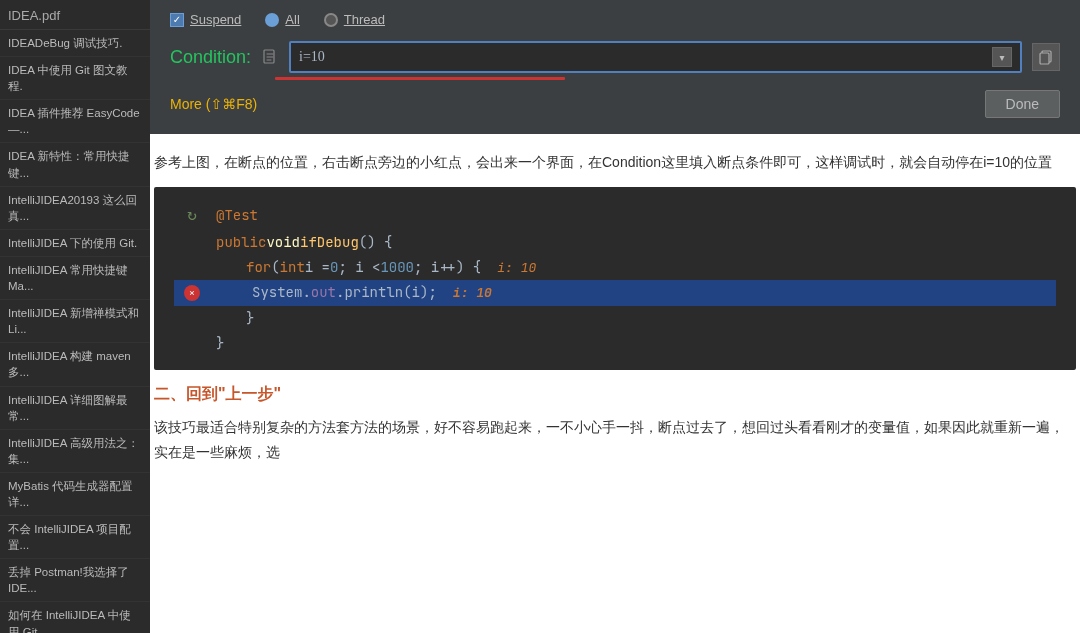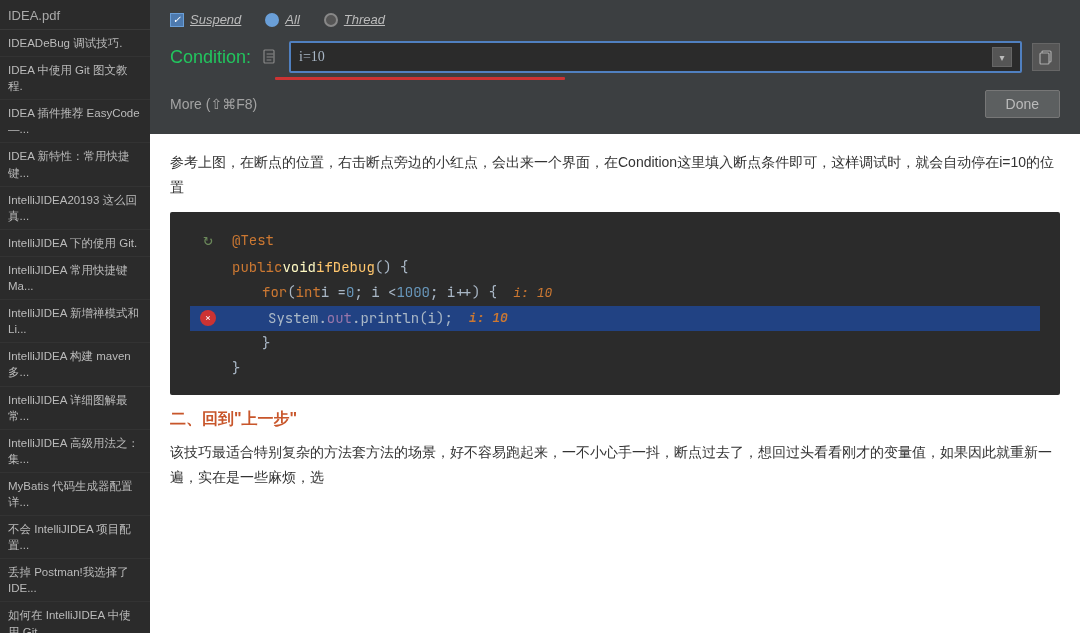--- a/index.html
+++ b/index.html
@@ -50,21 +50,20 @@
       background: #3c3f41;
       padding: 12px 20px 16px;
       margin: 0;
     }
 
     .debugger-top-row {
       display: flex;
       align-items: center;
       gap: 24px;
       margin-bottom: 14px;
-      font-style: italic;
     }
     .checkbox-group {
       display: flex;
       align-items: center;
       gap: 6px;
     }
     .checkbox-box {
       width: 14px;
       height: 14px;
       background: #4d7aaf;
@@ -176,38 +175,38 @@
       margin-bottom: 10px;
       border-radius: 1px;
     }
 
     .debugger-bottom-row {
       display: flex;
       align-items: center;
       justify-content: space-between;
     }
     .more-link {
-      color: #a3a3a3;
+      color: #eab308;
       font-size: 14px;
       cursor: pointer;
       font-family: "Segoe UI", Arial, sans-serif;
     }
     .done-btn {
       background: #5c5f60;
       border: 1px solid #777;
       color: #bbb;
       padding: 5px 20px;
       font-size: 14px;
       cursor: pointer;
       border-radius: 2px;
     }
 
     
     .article-body {
-      padding: 16px 20px;
+      padding: 16px 4px;
     }
     .article-para {
       font-size: 14px;
       color: #333;
       line-height: 1.8;
       margin-bottom: 12px;
     }
 
     
     .code-block {

